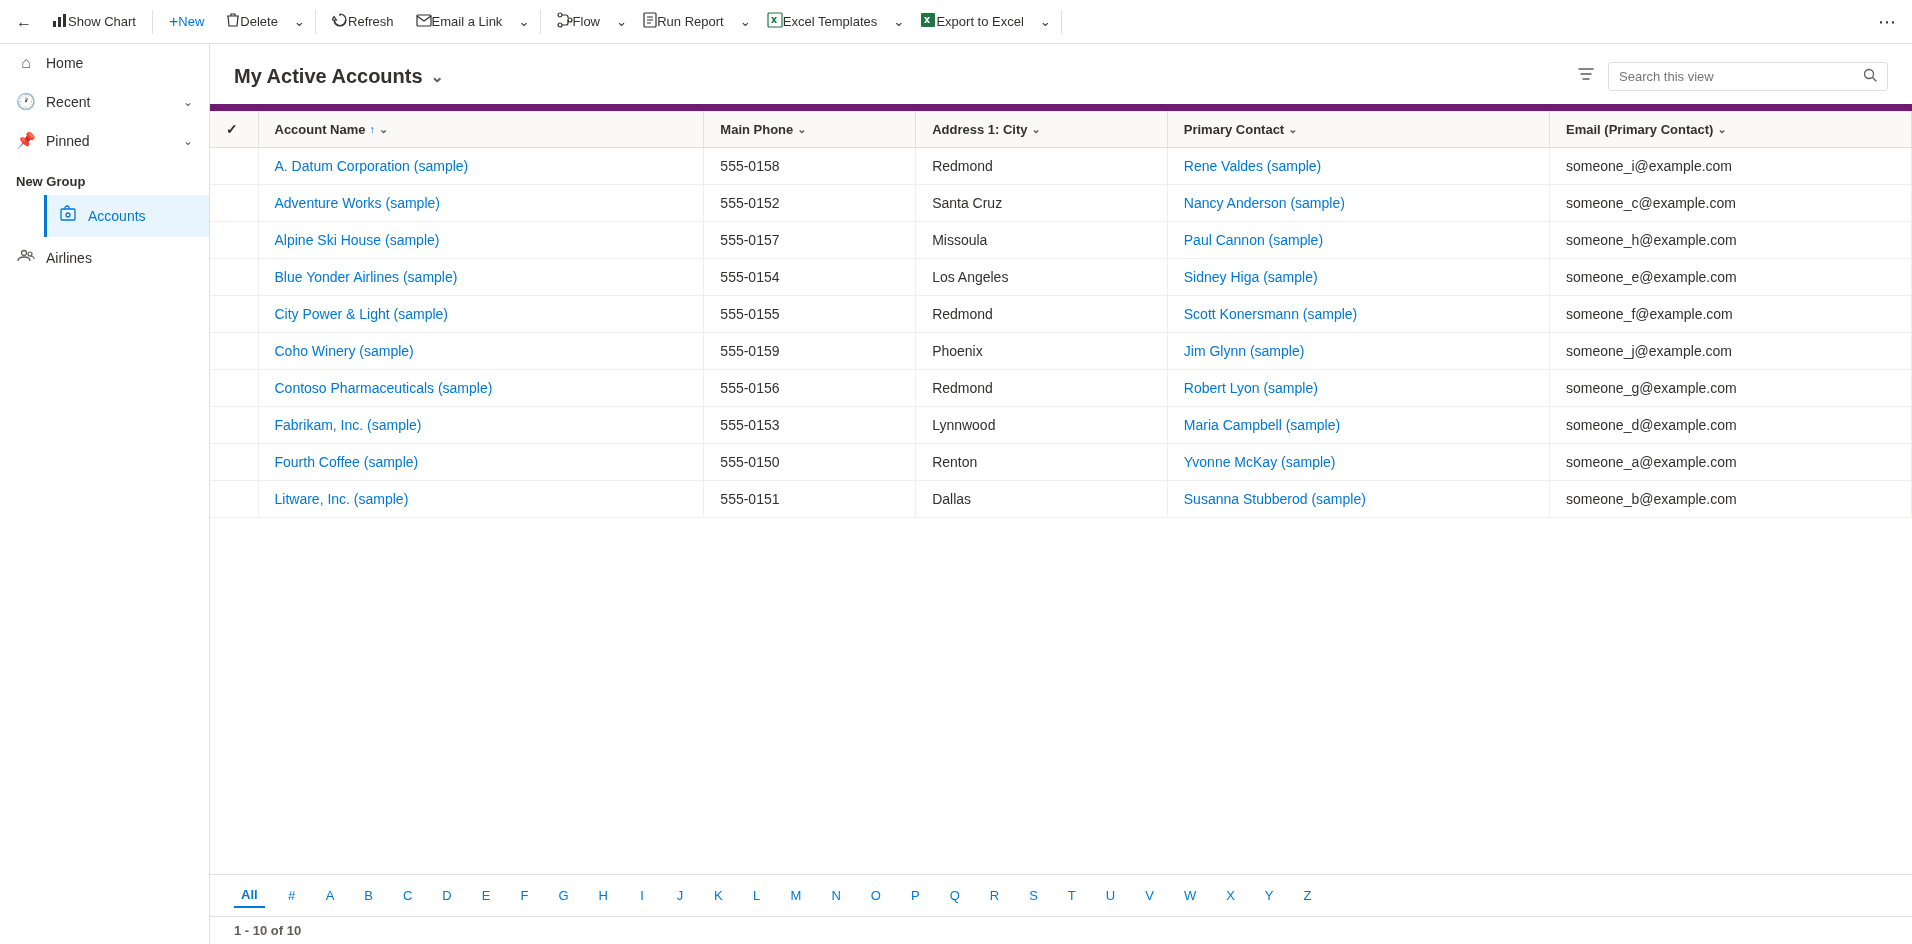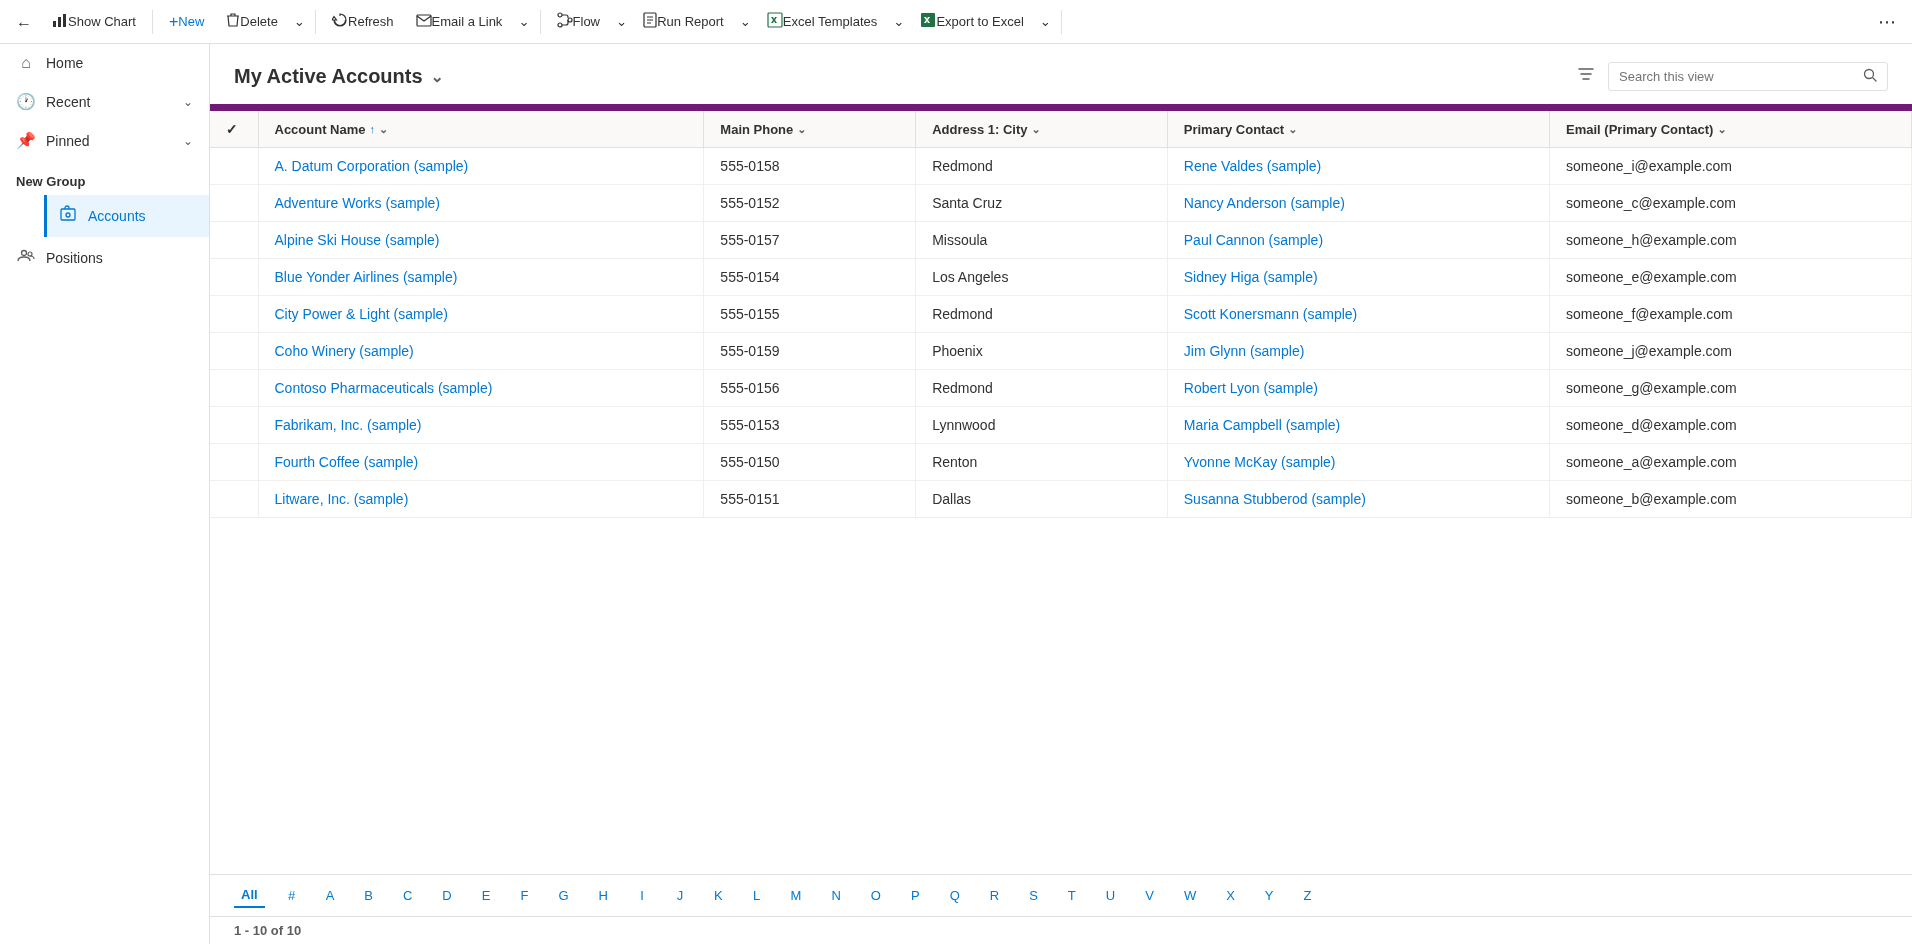--- a/index.html
+++ b/index.html
@@ -274,21 +274,21 @@
 
     <div class="sidebar-nav-item">
       <span class="sidebar-icon">
         <svg width="18" height="18" viewBox="0 0 18 18" fill="none">
             <circle cx="7" cy="6" r="2.5" stroke="#605e5c" stroke-width="1.3"></circle>
             <circle cx="13" cy="7" r="2" stroke="#605e5c" stroke-width="1.2"></circle>
             <path d="M1 14c0-3 2.5-4 6-4s6 1 6 4" stroke="#605e5c" stroke-width="1.3"></path>
             <path d="M13 9c2 0 4 .8 4 3" stroke="#605e5c" stroke-width="1.2"></path>
           </svg>
       </span>
-      <span>Positions</span>
+      <span>Airlines</span>
     </div>
   </div>
 
   <div class="content">
 
     <div class="view-header">
       <div class="view-title">
         <span>My Active Accounts</span>
         <span class="view-title-chevron" style="font-size:16px;">⌄</span>
       </div>

